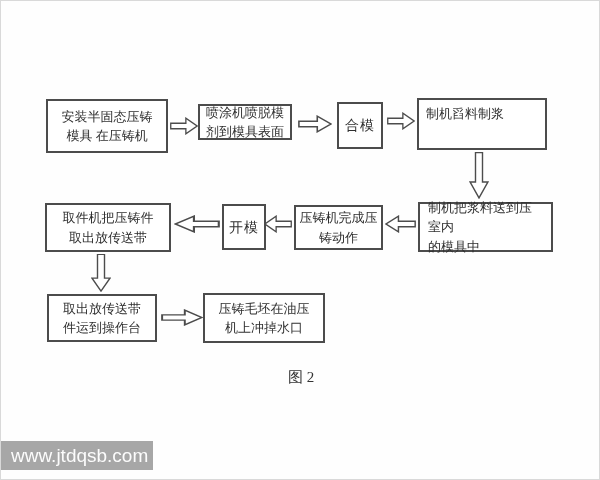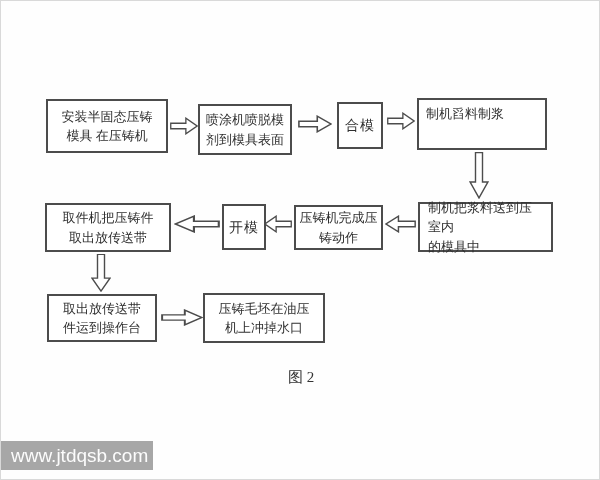--- a/index.html
+++ b/index.html
@@ -70,21 +70,21 @@
 
   <div class="node" style="left:45px; top:98px; width:122px; height:54px;">安装半固态压铸
 模具 在压铸机</div>
 
   <div class="arrow" style="left:169px; top:116px; width:28px; height:18px;">
     <svg viewBox="0 0 30 18" preserveAspectRatio="none">
       <polygon points="0.8,6.2 17,6.2 17,1.2 29,9 17,16.8 17,11.8 0.8,11.8" fill="#ffffff" stroke="#4c4c4c" stroke-width="1.4"></polygon>
     </svg>
   </div>
 
-  <div class="node" style="left:197px; top:103px; width:94px; height:51px;">喷涂机喷脱模
+  <div class="node" style="left:197px; top:103px; width:94px; height:36px;">喷涂机喷脱模
 剂到模具表面</div>
 
   <div class="arrow" style="left:297px; top:114px; width:34px; height:18px;">
     <svg viewBox="0 0 30 18" preserveAspectRatio="none">
       <polygon points="0.8,6.2 17,6.2 17,1.2 29,9 17,16.8 17,11.8 0.8,11.8" fill="#ffffff" stroke="#4c4c4c" stroke-width="1.4"></polygon>
     </svg>
   </div>
 
   <div class="node small" style="left:336px; top:101px; width:46px; height:47px;">合模</div>
 

